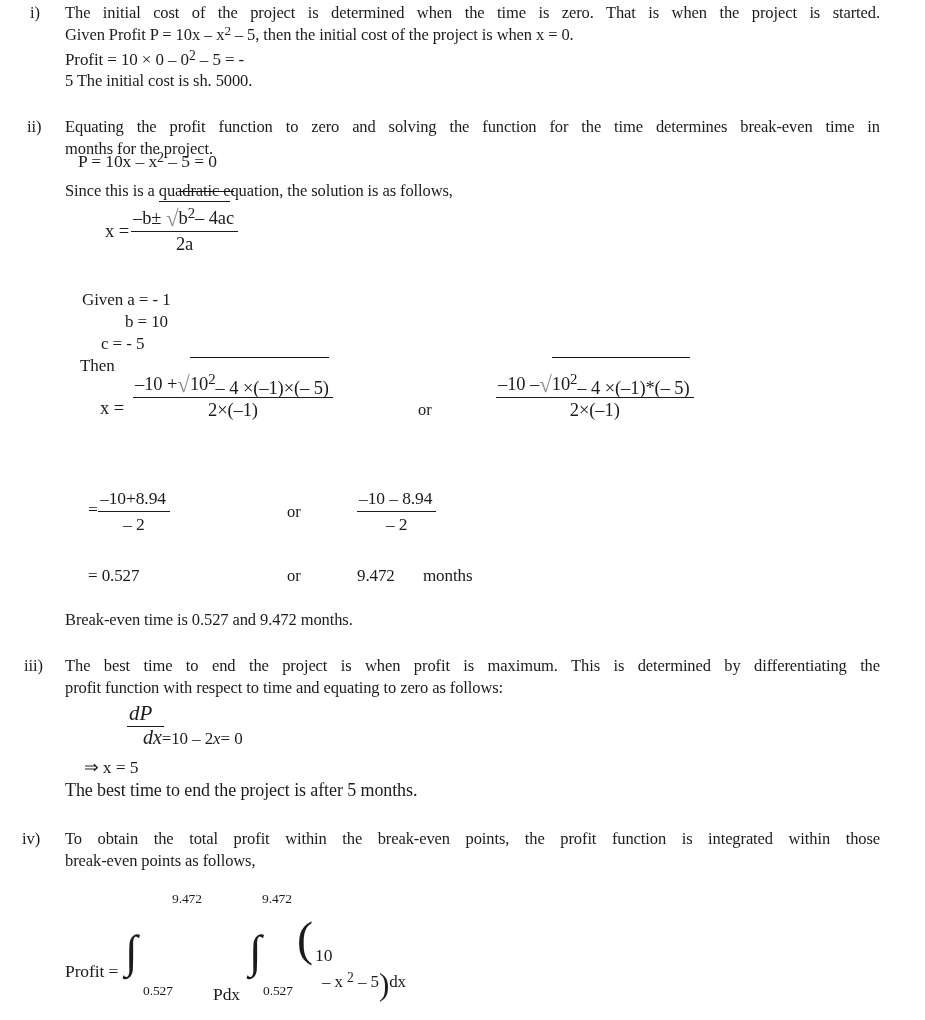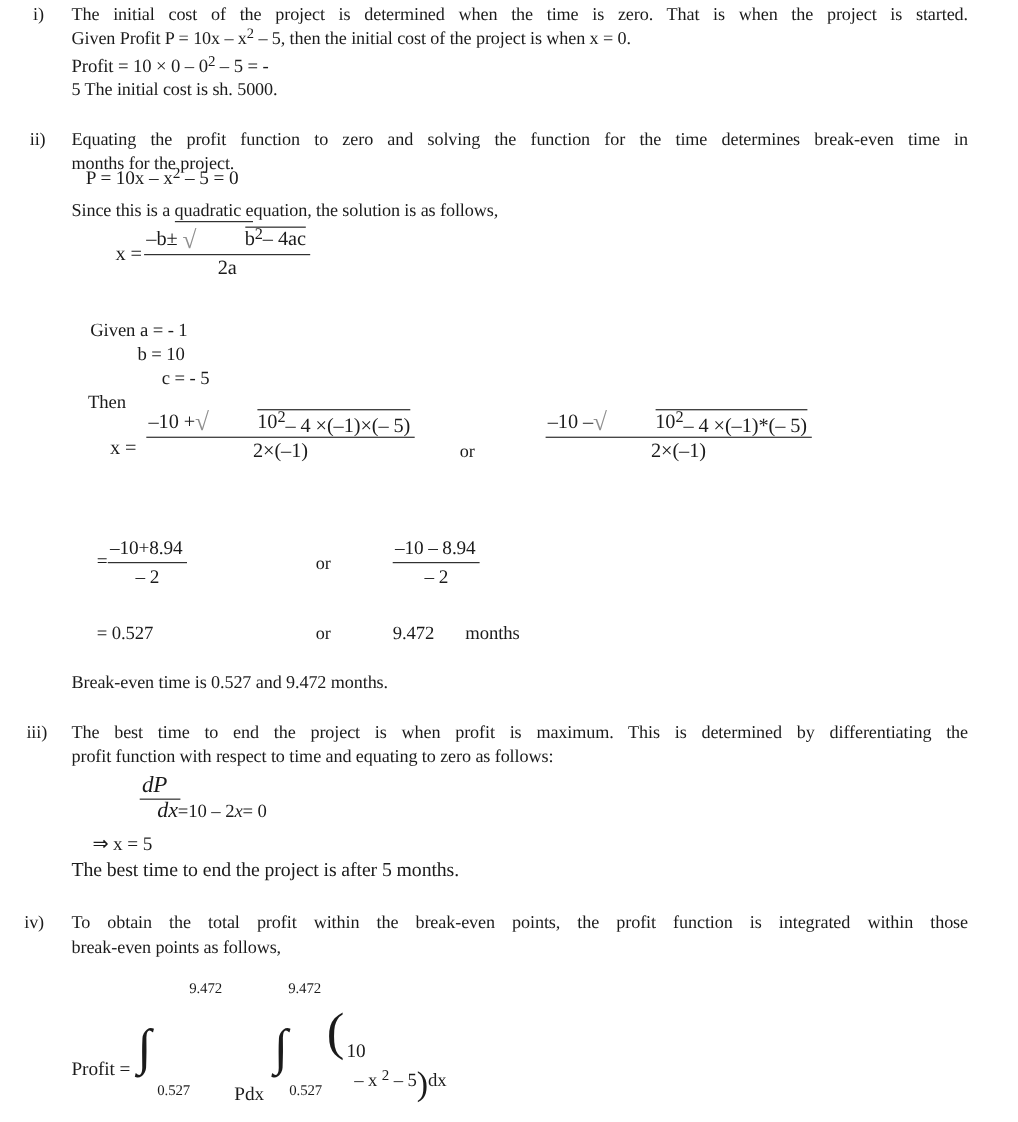--- a/index.html
+++ b/index.html
@@ -12,21 +12,21 @@
   .marker{position:absolute;font-size:16.5px;line-height:21px;}
   .bline{position:absolute;left:65px;width:815px;font-size:16.5px;line-height:21px;}
   .jline{text-align:justify;text-align-last:justify;}
   sup.s{font-size:0.8em;vertical-align:0.38em;line-height:0;}
   .u{border-bottom:1px solid #1b1b1b;padding-bottom:1px;}
   
   .frac{display:inline-block;text-align:center;}
   .frac .num{display:block;border-bottom:1.4px solid #1b1b1b;padding:0 4px 2px 2px;white-space:nowrap;}
   .frac .den{display:block;padding-top:2px;}
   .rad{color:#8f8f8f;font-size:1.25em;line-height:0;vertical-align:-0.1em;}
-  .ovb{border-top:1.6px solid #151515;padding-top:1px;white-space:nowrap;margin-left:44px;}
+  .ovb{border-top:1.6px solid #151515;padding-top:16px;white-space:nowrap;}
   .shiftdn{position:relative;top:4px;display:inline-block;}
   .eq-fs{font-size:18.5px;}
   .mid-fs{font-size:17.5px;}
   
   .dp-num{display:inline-block;font-style:italic;font-size:21px;border-bottom:1.5px solid #1b1b1b;padding:0 12px 0 2px;}
   .dp-row{margin-left:16px;margin-top:-1px;font-size:17px;white-space:nowrap;}
   .dp-dx{font-style:italic;font-size:20px;}
   .it{font-style:italic;}
   
   .int-sign{font-size:46px;line-height:1;}
@@ -54,21 +54,21 @@
   <span>x =</span>
   <span class="frac">
     <span class="num"><span>–b± </span><span class="rad">√</span><span class="ovb"><span>b</span><sup class="s">2</sup><span>– 4ac </span></span></span>
     <span class="den">2a</span>
   </span>
 </div>
 
 <div class="abs" style="left:82px;top:289px;font-size:17px;line-height:22px;">
   <div>Given a = - 1</div>
   <div style="margin-left:43px;">b = 10</div>
-  <div style="margin-left:65px;">c = - 5</div>
+  <div style="margin-left:19px;">c = - 5</div>
   <div style="margin-left:-2px;">Then</div>
 </div>
 
 <div class="abs" style="left:0;top:372px;width:925px;height:80px;">
   <span class="abs eq-fs" style="left:100px;top:26px;">x =</span>
   <span class="frac abs eq-fs" style="left:133px;top:2px;">
     <span class="num"><span>–10 +</span><span class="rad">√</span><span class="ovb"><span>10</span><sup class="s">2</sup><span class="shiftdn">– 4 ×(–1)×(– 5)</span></span></span>
     <span class="den">2×(–1)</span>
   </span>
   <span class="abs" style="left:418px;top:28px;font-size:16.5px;">or</span>

